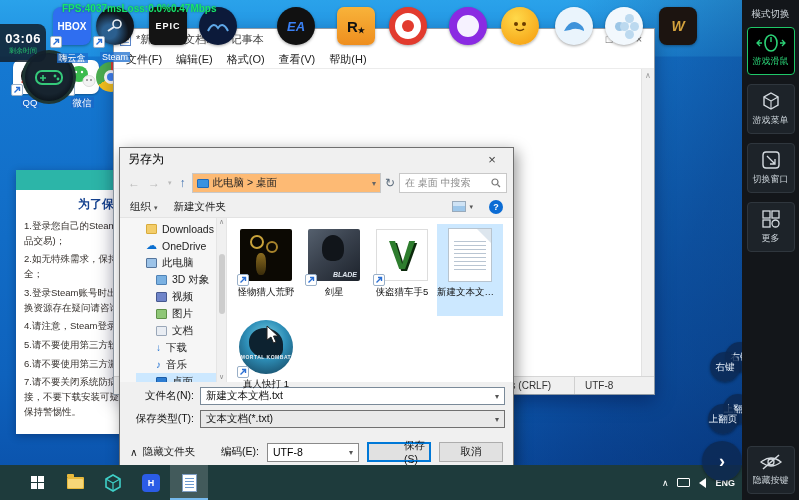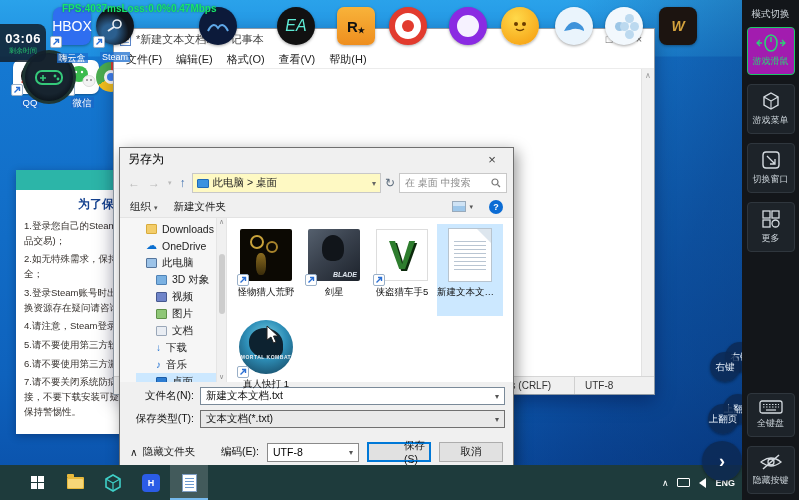--- a/index.html
+++ b/index.html
@@ -59,21 +59,21 @@
   .np-status{height:18px;background:#f0f0f0;border-top:1px solid #d6d6d6;display:flex;align-items:center;font-size:10px;color:#333;}
   .np-status .cell{border-left:1px solid #d0d0d0;height:100%;display:flex;align-items:center;padding:0 10px;}
 
   
   .dlg{position:absolute;left:5px;top:30px;width:395px;height:323px;background:#f0f0f0;border:1px solid #707070;box-shadow:3px 4px 14px rgba(0,0,0,.4);display:flex;flex-direction:column;font-size:11px;margin-top:48px;}
   .dlg-title{height:22px;display:flex;align-items:center;padding:0 8px;font-size:12px;color:#000;}
   .dlg-title .x{margin-left:auto;width:26px;text-align:center;color:#444;font-size:13px;}
   .dlg-nav{height:26px;display:flex;align-items:center;padding:0 6px;gap:4px;}
   .navarrow{color:#b9b9b9;font-size:12px;padding:0 2px;}
   .navarrow.on{color:#3e6fae;}
-  .crumbbox{flex:1;height:20px;background:#fef9c3;border:1px solid #c8c8c8;display:flex;align-items:center;padding:0 4px;gap:4px;min-width:0;}
+  .crumbbox{flex:1;height:20px;background:#fdba74;border:1px solid #c8c8c8;display:flex;align-items:center;padding:0 4px;gap:4px;min-width:0;}
   .crumb-ic{width:12px;height:9px;background:#3a92e0;border:1px solid #1f6ab8;border-radius:1px;}
   .crumbbox .txt{font-size:10.5px;color:#222;}
   .crumbbox .dd{margin-left:auto;color:#666;font-size:8px;}
   .refresh{color:#5a6a7a;font-size:12px;}
   .searchbox{width:108px;height:20px;background:#fff;border:1px solid #c8c8c8;display:flex;align-items:center;padding:0 5px;}
   .searchbox .ph{color:#8a8a8a;font-size:10px;flex:1;}
   .dlg-toolbar{height:22px;display:flex;align-items:center;padding:0 10px;gap:16px;font-size:10.5px;color:#1a1a1a;border-bottom:1px solid #e3e3e3;}
   .viewic{margin-left:auto;display:flex;align-items:center;gap:3px;}
   .viewic .vbox{width:14px;height:11px;border:1px solid #9ab;background:linear-gradient(#cfe3f5 40%,#9ec7ea 40%);}
   .helpdot{width:14px;height:14px;border-radius:50%;background:#0c6cd4;color:#fff;font-size:9px;font-weight:bold;display:flex;align-items:center;justify-content:center;}
@@ -116,21 +116,21 @@
   .tray .mon{width:13px;height:9px;border:1px solid #fff;border-radius:1px;}
   .tray .eng{font-size:9px;font-weight:bold;}
   .tray .chev{font-size:9px;}
   .spk{width:0;height:0;border:5px solid transparent;border-right:7px solid #fff;border-left:0;}
 
   
   .sidebar{left:742px;top:0;width:57px;height:500px;background:#13161a;z-index:80;display:flex;flex-direction:column;align-items:center;padding-top:8px;}
   .sb-label{color:#cfd6dc;font-size:9.5px;margin-bottom:6px;}
   .sb-btn{width:48px;border-radius:4px;background:#1d2329;border:1px solid #2f363d;display:flex;flex-direction:column;align-items:center;justify-content:center;gap:3px;margin-bottom:9px;padding:6px 0;}
   .sb-btn .cap{font-size:9px;color:#c8d0d6;}
-  .sb-btn.green{border:1px solid #1fc768;background:#a21caf;}
+  .sb-btn.green{border:1px solid #1fc768;background:#000000;}
   .sb-btn.green .cap{color:#2bd276;}
   .sb-spacer{flex:1;}
 
   
   .bubble{position:absolute;width:30px;height:30px;border-radius:50%;background:rgba(12,40,82,.82);color:#e8f1fb;font-size:9.5px;display:flex;align-items:center;justify-content:center;z-index:75;box-shadow:0 1px 3px rgba(0,0,0,.4);}
   .bubble.back{z-index:74;}
   .bubble.big{width:40px;height:40px;font-size:18px;color:#fff;font-weight:bold;}
 
   
   .cursor{z-index:90;left:265px;top:325px;}
@@ -146,21 +146,21 @@
     <span>Loss:0.0%</span>
     <span>0.47Mbps</span>
   </div>
 
   <div class="abs clock-badge">
     <span class="t">03:06</span>
     <span class="s">剩余时间</span>
   </div>
 
   <div class="abs topicon" style="left:52px;">
-    <div class="tile" style="background:#2f6ef0;color:#fff;font-weight:normal;font-size:14px;">
+    <div class="tile" style="background:#2f6ef0;color:#fff;font-weight:bold;font-size:10px;">
         <span>HBOX</span>
       </div>
     <span class="scarr">
         <svg width="8" height="8">
           <path d="M1.5 6.5 L6 2 M3 1.5 H6.5 V5" stroke="#2a6fd4" stroke-width="1.4" fill="none"></path>
         </svg>
       </span>
     <div class="ticlabel"><span>嗨云盒</span></div>
   </div>
   <div class="abs topicon" style="left:95px;">
@@ -170,29 +170,34 @@
           <path d="M2 14 L8 10" stroke="#e8eef4" stroke-width="2"></path>
         </svg>
     </div>
     <span class="scarr">
         <svg width="8" height="8">
           <path d="M1.5 6.5 L6 2 M3 1.5 H6.5 V5" stroke="#2a6fd4" stroke-width="1.4" fill="none"></path>
         </svg>
       </span>
     <div class="ticlabel"><span>Steam</span></div>
   </div>
+  <div class="abs topicon" style="left:148px;">
+    <div class="tile" style="background:#141414;color:#fff;font-weight:bold;font-size:9px;letter-spacing:1px;border-radius:6px;">
+        <span>EPIC</span>
+      </div>
+  </div>
   <div class="abs topicon" style="left:198px;">
     <div class="tile circ" style="background:#0c1a3a;">
       <svg width="22" height="14">
           <path d="M1 12 Q6 2 11 9 Q16 2 21 12" fill="none" stroke="#5fa8e8" stroke-width="2"></path>
         </svg>
     </div>
   </div>
   <div class="abs topicon" style="left:276px;">
-    <div class="tile circ" style="background:#111;color:#5eead4;font-weight:normal;font-style:italic;font-size:16px;">
+    <div class="tile circ" style="background:#111;color:#3b82f6;font-weight:bold;font-style:italic;font-size:13px;">
         <span>EA</span>
       </div>
   </div>
   <div class="abs topicon" style="left:336px;">
     <div class="tile" style="background:linear-gradient(#f8b33a,#ee8e1e);color:#111;font-weight:bold;font-size:15px;border-radius:7px;">
         <span>R</span>
         <span style="font-size:8px;margin-top:8px;">★</span>
       </div>
   </div>
   <div class="abs topicon" style="left:388px;">
@@ -574,28 +579,20 @@
     <div class="sb-btn">
       <svg width="20" height="20">
           <rect x="2" y="2" width="7" height="7" fill="none" stroke="#d5dbe0" stroke-width="1.3"></rect>
           <rect x="11" y="2" width="7" height="7" fill="none" stroke="#d5dbe0" stroke-width="1.3"></rect>
           <rect x="2" y="11" width="7" height="7" fill="none" stroke="#d5dbe0" stroke-width="1.3"></rect>
           <circle cx="14.5" cy="14.5" r="3.5" fill="none" stroke="#d5dbe0" stroke-width="1.3"></circle>
         </svg>
       <span class="cap">更多</span>
     </div>
     <div class="sb-spacer"></div>
-    <div class="sb-btn">
-      <svg width="24" height="14">
-          <rect x="1" y="1" width="22" height="12" rx="2" fill="none" stroke="#d5dbe0" stroke-width="1.3"></rect>
-          <path d="M4 4.5 h16 M4 7 h16" stroke="#d5dbe0" stroke-width="1" stroke-dasharray="1.5 1.5"></path>
-          <path d="M7 10 h10" stroke="#d5dbe0" stroke-width="1.2"></path>
-        </svg>
-      <span class="cap">全键盘</span>
-    </div>
     <div class="sb-btn" style="margin-bottom:6px;">
       <svg width="24" height="18">
           <path d="M2 9 Q12 1 22 9 Q12 17 2 9 Z" fill="none" stroke="#d5dbe0" stroke-width="1.3"></path>
           <circle cx="12" cy="9" r="3" fill="none" stroke="#d5dbe0" stroke-width="1.3"></circle>
           <path d="M4 16 L20 2" stroke="#d5dbe0" stroke-width="1.5"></path>
         </svg>
       <span class="cap">隐藏按键</span>
     </div>
   </div>
 

